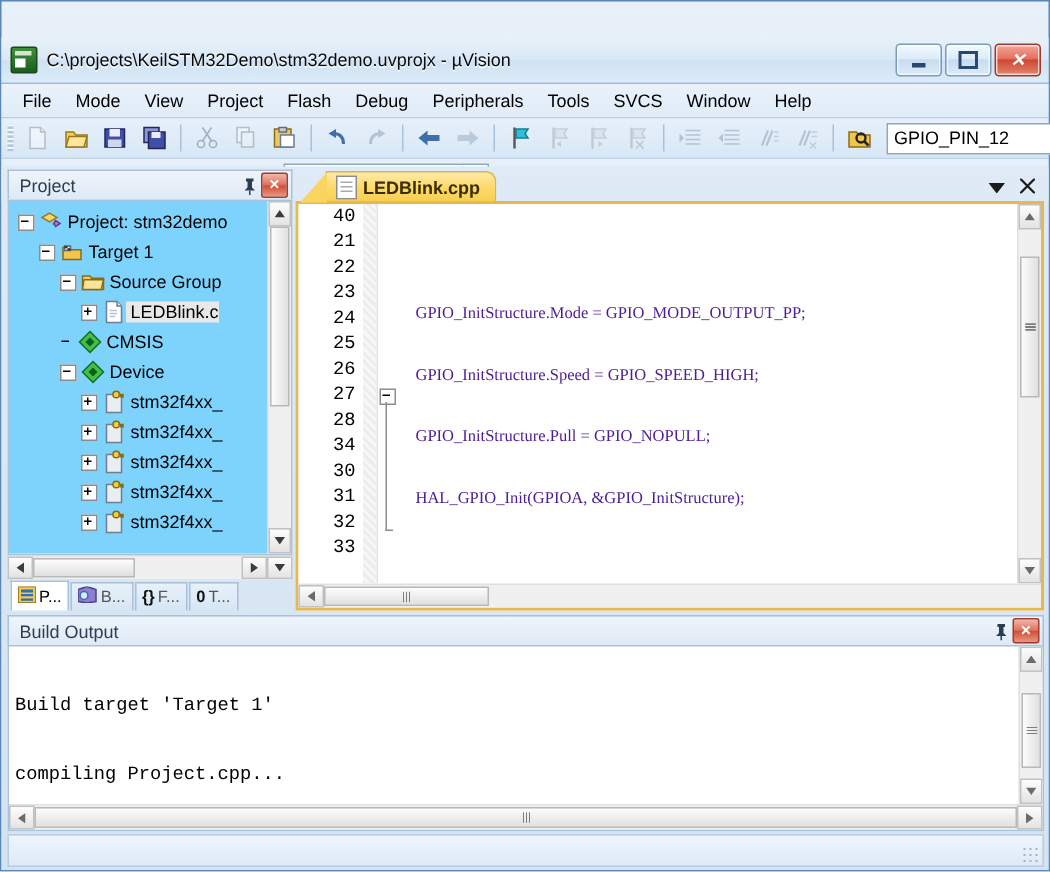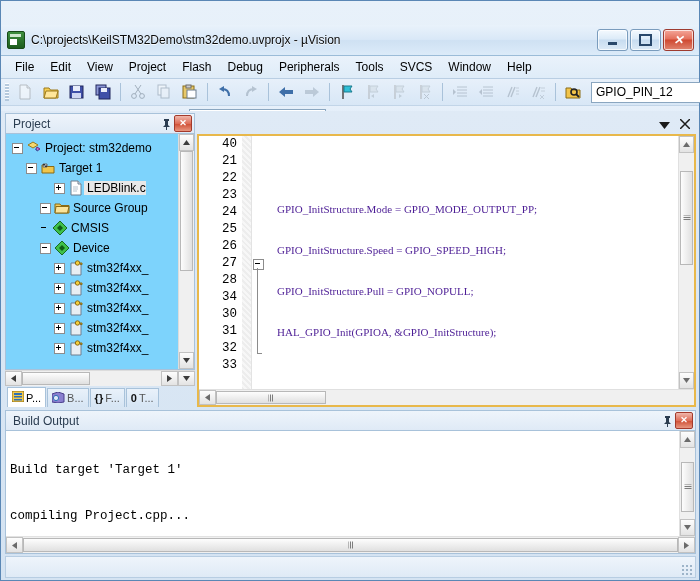--- a/index.html
+++ b/index.html
@@ -322,21 +322,21 @@
           <i></i>
         </div>
       <div class="wb close">
           <i>✕</i>
         </div>
     </div>
   </div>
 
   <div class="menubar">
     <div class="menu-item">File</div>
-    <div class="menu-item">Edit</div>
+    <div class="menu-item">Mode</div>
     <div class="menu-item">View</div>
     <div class="menu-item">Project</div>
     <div class="menu-item">Flash</div>
     <div class="menu-item">Debug</div>
     <div class="menu-item">Peripherals</div>
     <div class="menu-item">Tools</div>
     <div class="menu-item">SVCS</div>
     <div class="menu-item">Window</div>
     <div class="menu-item">Help</div>
   </div>
@@ -626,41 +626,41 @@
               <span class="ico">
                 <svg width="16" height="16">
                     <path d="M2 5h4l1 1.5h7V13H2z" fill="#f0c64b" stroke="#8a6a14"></path>
                     <path d="M3 4h4v3H3z" fill="#e8e8e8" stroke="#666"></path>
                     <path d="M3 4h2v1.5H3zM5 5.5h2V7H5z" fill="#333"></path>
                   </svg>
               </span>
               <span class="tlabel">Target 1</span>
             </div>
 
+            <div class="tnode" style="padding-left:34px">
+              <span class="exp"></span>
+              <span class="ico">
+                <svg width="16" height="16">
+                    <path d="M1 4h5l1 1.5h8V13H1z" fill="#f3cc5c" stroke="#8a6a14"></path>
+                    <path d="M2 6.5h13L13.5 13H1z" fill="#fbe49a" stroke="#8a6a14"></path>
+                  </svg>
+              </span>
+              <span class="tlabel">Source Group</span>
+            </div>
+
             <div class="tnode" style="padding-left:48px">
               <span class="exp plus"></span>
               <span class="ico">
                 <svg width="16" height="16">
                     <path d="M3 1h7l3 3v11H3z" fill="#fff" stroke="#6f7f8f"></path>
                     <path d="M10 1v3h3" fill="#dfe6ee" stroke="#6f7f8f"></path>
                     <path d="M5 7h5M5 9h5M5 11h4" stroke="#b7c3cd"></path>
                   </svg>
               </span>
               <span class="tlabel sel">LEDBlink.c</span>
-            </div>
-
-            <div class="tnode" style="padding-left:34px">
-              <span class="exp"></span>
-              <span class="ico">
-                <svg width="16" height="16">
-                    <path d="M1 4h5l1 1.5h8V13H1z" fill="#f3cc5c" stroke="#8a6a14"></path>
-                    <path d="M2 6.5h13L13.5 13H1z" fill="#fbe49a" stroke="#8a6a14"></path>
-                  </svg>
-              </span>
-              <span class="tlabel">Source Group</span>
             </div>
 
             <div class="tnode" style="padding-left:34px">
               <span class="exp none"></span>
               <span class="ico">
                 <svg width="16" height="16">
                     <path d="M8 1l7 7-7 7-7-7z" fill="#3fc04a" stroke="#176b1d"></path>
                     <path d="M8 5l3 3-3 3-3-3z" fill="#0e5c16"></path>
                   </svg>
               </span>
@@ -799,20 +799,24 @@
           </div>
           <div class="ptab">
             <span style="font-weight:bold;color:#111">0</span>
             <span>T...</span>
           </div>
         </div>
       </div>
 
       <div class="editor-area">
         <div class="edtabs">
+          <div class="edtab">
+            <span class="edtab-ico"></span>
+            <span>LEDBlink.cpp</span>
+          </div>
           <div class="edtabs-right">
             <span>
               <svg width="11" height="7">
                   <path d="M0 0h11L5.5 7z" fill="#1b1b1b"></path>
                 </svg>
             </span>
             <span>
               <svg width="10" height="10">
                   <path d="M0 0l10 10M10 0L0 10" stroke="#1b1b1b" stroke-width="1.5"></path>
                 </svg>

